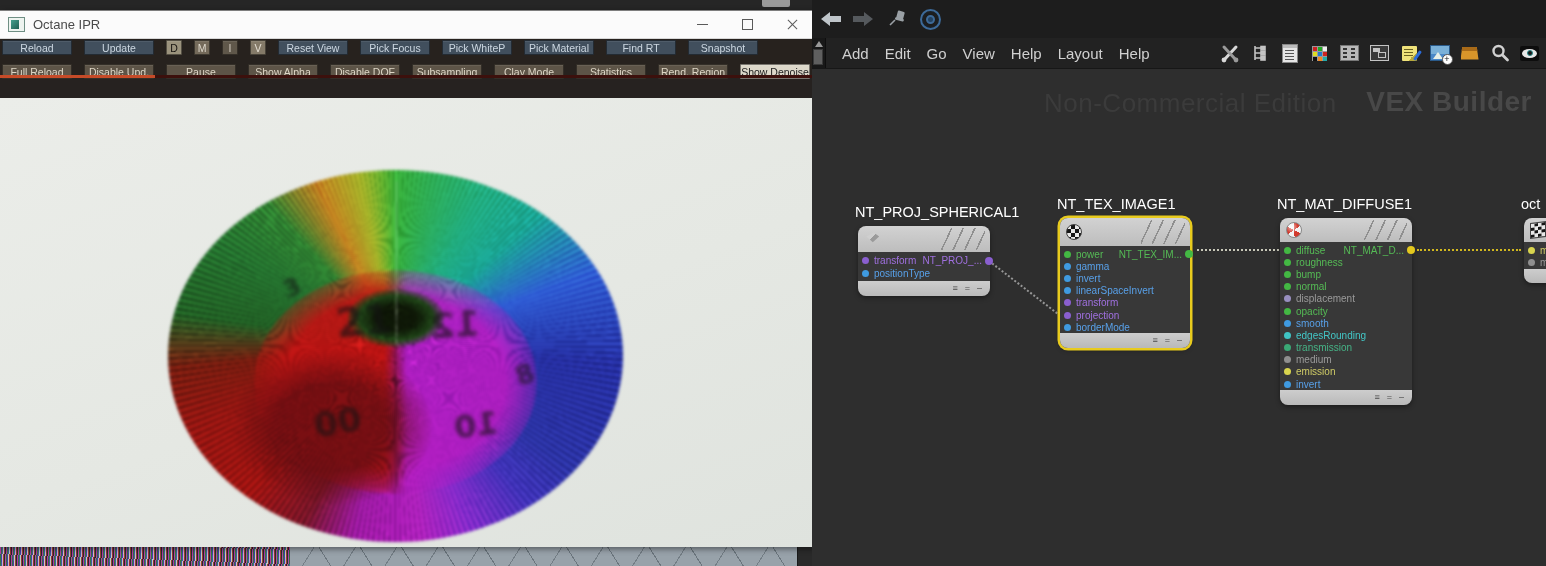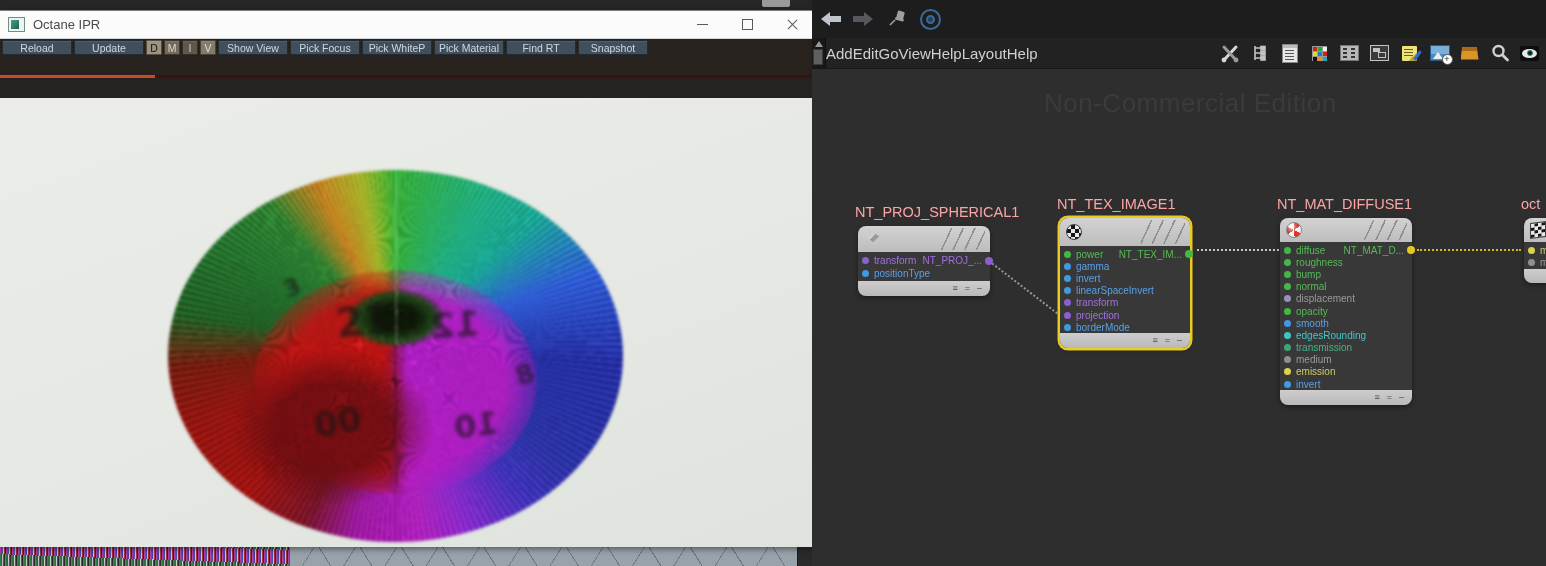--- a/index.html
+++ b/index.html
@@ -28,21 +28,21 @@
   .o-ticon:before{content:"";position:absolute;left:2px;top:2px;right:5px;bottom:2px;background:linear-gradient(135deg,#46a08e,#1f5f52);}
   .o-tname{font-size:13px;color:#4a4a4a;}
   .o-ctrls{margin-left:auto;display:flex;height:100%;}
   .o-btnw{width:45px;height:100%;display:flex;align-items:center;justify-content:center;position:relative;}
   .gl-min{width:11px;height:0;border-top:1px solid #5a5a5a;}
   .gl-max{width:9px;height:9px;border:1px solid #5a5a5a;}
   .gl-x{position:relative;width:11px;height:11px;}
   .gl-x:before,.gl-x:after{content:"";position:absolute;left:-1px;top:5px;width:13px;border-top:1px solid #5a5a5a;}
   .gl-x:before{transform:rotate(45deg);} .gl-x:after{transform:rotate(-45deg);}
   .o-toolbar{position:absolute;left:0;top:28px;width:100%;height:36px;background:#27221e;}
-  .o-row{display:flex;gap:2px;padding:1px 0 8px 2px;}
+  .o-row{display:flex;gap:12px;padding:1px 0 8px 2px;}
   .ob{height:15px;line-height:15px;font-size:10.5px;text-align:center;box-sizing:border-box;border:1px solid rgba(0,0,0,.45);border-radius:1px;cursor:pointer;
       background:#414f5d;color:#ccd7e1;width:70px;box-shadow:inset 0 1px rgba(255,255,255,.08);}
   .ob.small{width:16px;}
   .ob.tan{background:#9b937d;color:#15120e;}
   .ob.m{background:#746a5a;color:#ded8cc;}
   .ob.i{background:#5f574a;color:#cfc9bd;}
   .ob.v{background:#847a68;color:#e4ded2;}
   .ob.brown{background:#5d5447;color:#ded6c6;}
   .ob.lit{background:#ddd8ca;color:#1a1a1a;}
   .o-progress{position:absolute;left:0;top:64px;width:100%;height:3px;background:#3c100c;}
@@ -89,21 +89,21 @@
   .crumb-sep{width:7px;height:7px;border-top:1.5px solid #8a8a8a;border-right:1.5px solid #8a8a8a;transform:rotate(45deg);margin:0 8px 0 4px;}
   .crumb-dd{position:absolute;right:1px;top:1px;bottom:1px;width:21px;background:#1a1a1a;border-left:1px solid #0c0c0c;display:flex;align-items:center;justify-content:center;cursor:pointer;}
   .crumb-dd i{width:0;height:0;border-top:5px solid #7a7a7a;border-left:4px solid transparent;border-right:4px solid transparent;}
   .pin-ico{margin-left:12px;cursor:pointer;}
   .radial-ico{margin-left:10px;width:17px;height:17px;border:2px solid #3d6a99;border-radius:50%;position:relative;cursor:pointer;box-shadow:inset 0 0 3px #16273a;}
   .radial-ico:before{content:"";position:absolute;left:4px;top:4px;width:9px;height:9px;border:2px solid #3d6a99;border-radius:50%;box-sizing:border-box;background:#23415f;}
   .net-menu{position:absolute;left:0;top:38px;width:100%;height:30px;background:#222222;border-bottom:1px solid #171717;display:flex;align-items:center;}
   .mini-scroll{width:13px;height:30px;background:#181818;border-right:1px solid #0e0e0e;position:relative;}
   .mini-scroll .up{position:absolute;left:3px;top:3px;width:0;height:0;border-bottom:6px solid #999;border-left:4px solid transparent;border-right:4px solid transparent;}
   .mini-scroll .thumb{position:absolute;left:1px;top:11px;width:10px;height:16px;background:#5f5f5f;border:1px solid #3a3a3a;box-sizing:border-box;}
-  .menu-item{font-size:15px;color:#d0d0d0;cursor:pointer;}
+  .menu-item{font-size:15px;color:#d0d0d0;margin-left:16px;cursor:pointer;}
   .menu-item:first-of-type{margin-left:13px;}
   .tool-icons{margin-left:auto;display:flex;align-items:center;gap:9px;padding-right:6px;}
   .ticon{width:21px;height:21px;display:flex;align-items:center;justify-content:center;cursor:pointer;position:relative;}
 
   
   .i-list{width:14px;height:17px;background:#e6e6e6;border:1px solid #888;box-shadow:inset 0 3px #bbb;position:relative;}
   .i-list:before{content:"";position:absolute;left:2px;top:5px;width:9px;height:1.5px;background:#555;box-shadow:0 3px #555,0 6px #555,0 9px #555;}
   .i-palette{width:15px;height:15px;background:#9a9a9a;position:relative;}
   .i-palette:before{content:"";position:absolute;left:1px;top:1px;width:4px;height:4px;
      background:#c22; box-shadow:5px 0 #2a2,10px 0 #eee,0 5px #dd2,5px 5px #27c,10px 5px #c22,0 10px #111,5px 10px #e82,10px 10px #2aa;}
@@ -122,21 +122,21 @@
   .i-box:before{content:"";position:absolute;left:0;top:0;width:100%;height:4px;background:#a86a18;}
   .i-eye{width:19px;height:15px;background:#0d0d0d;border-radius:2px;position:relative;}
   .i-eye:before{content:"";position:absolute;left:2px;top:3px;width:15px;height:9px;background:#e8e8e8;border-radius:50%;}
   .i-eye:after{content:"";position:absolute;left:7px;top:4px;width:6px;height:6px;background:#1a1a1a;border:1px solid #2a8a8a;border-radius:50%;box-sizing:border-box;}
 
   .watermark1{position:absolute;left:232px;top:88px;font-size:26px;color:#3b3b3b;letter-spacing:.5px;}
   .watermark2{position:absolute;right:14px;top:86px;font-size:28px;font-weight:bold;color:#484848;letter-spacing:.5px;}
 
   
   .node{position:absolute;}
-  .ntitle{position:absolute;left:-3px;top:-22px;font-size:14.5px;color:#fca5a5;white-space:nowrap;}
+  .ntitle{position:absolute;left:-3px;top:-22px;font-size:14.5px;color:#ffffff;white-space:nowrap;}
   .nbox{position:absolute;left:0;top:0;right:0;bottom:0;background:#383838;border-radius:8px;box-shadow:0 2px 5px rgba(0,0,0,.4);}
   .nbox.selected{box-shadow:0 0 0 2.5px #e8cb1e,0 2px 5px rgba(0,0,0,.4);}
   .nhead{position:relative;background:linear-gradient(180deg,#d2d2d2,#bdbdbd);border-radius:8px 8px 0 0;display:flex;align-items:center;padding-left:6px;overflow:hidden;}
   .stripes{position:absolute;right:5px;top:2px;bottom:2px;width:44px;
     background:repeating-linear-gradient(115deg,transparent 0 9px,#8f8f8f 9px 10.5px);}
   .nrows{padding-top:2px;}
   .prow{position:relative;display:flex;align-items:center;font-size:10px;}
   .prow .dot{width:7px;height:7px;border-radius:50%;margin:0 5px 0 4px;flex:none;}
   .nfoot{position:absolute;left:0;right:0;bottom:0;background:linear-gradient(180deg,#cdcdcd,#b9b9b9);border-radius:0 0 8px 8px;display:flex;align-items:center;justify-content:flex-end;gap:7px;padding-right:8px;}
   .fgl{color:#4a4a4a;font-size:9px;line-height:9px;}
@@ -202,26 +202,38 @@
       </span>
     </div>
     <div class="o-toolbar">
       <div class="o-row">
         <div class="ob">Reload</div>
         <div class="ob">Update</div>
         <div class="ob small tan">D</div>
         <div class="ob small m">M</div>
         <div class="ob small i">I</div>
         <div class="ob small v">V</div>
-        <div class="ob">Show View</div>
+        <div class="ob">Reset View</div>
         <div class="ob">Pick Focus</div>
         <div class="ob">Pick WhiteP</div>
         <div class="ob">Pick Material</div>
         <div class="ob">Find RT</div>
         <div class="ob">Snapshot</div>
+      </div>
+      <div class="o-row">
+        <div class="ob brown">Full Reload</div>
+        <div class="ob brown">Disable Upd.</div>
+        <div class="ob brown">Pause</div>
+        <div class="ob brown">Show Alpha</div>
+        <div class="ob brown">Disable DOF</div>
+        <div class="ob brown">Subsampling</div>
+        <div class="ob brown">Clay Mode</div>
+        <div class="ob brown">Statistics</div>
+        <div class="ob brown">Rend. Region</div>
+        <div class="ob lit">Show Denoise</div>
       </div>
     </div>
     <div class="o-progress">
       <div class="o-progress-fill" style="width: 19%;"></div>
     </div>
     <div class="o-render">
       <div class="torus">
         <div class="t-ring"></div>
         <div class="t-inner"></div>
         <div class="t-darkred"></div>
@@ -322,20 +334,21 @@
               <path d="M12.5 12 L17.5 17" stroke="#d0d0d0" stroke-width="2.8" stroke-linecap="round"></path>
             </svg>
         </span>
         <span class="ticon">
             <span class="i-eye"></span>
           </span>
       </span>
     </div>
 
     <div class="watermark1">Non-Commercial Edition</div>
+    <div class="watermark2">VEX Builder</div>
   </div>
 
   <div class="wire gray" style="left:989px;top:260px;width:86px;transform:rotate(37.5deg)"></div>
   <div class="wire" style="left:1197px;top:249px;width:82px"></div>
   <div class="wire yellow" style="left:1417px;top:249px;width:104px"></div>
 
   <div class="node" style="left:858px;top:226px;width:132px;height:70px">
     <div class="nbox">
       <div class="nhead" style="height:26px">
         <span class="hicon proj"></span>

